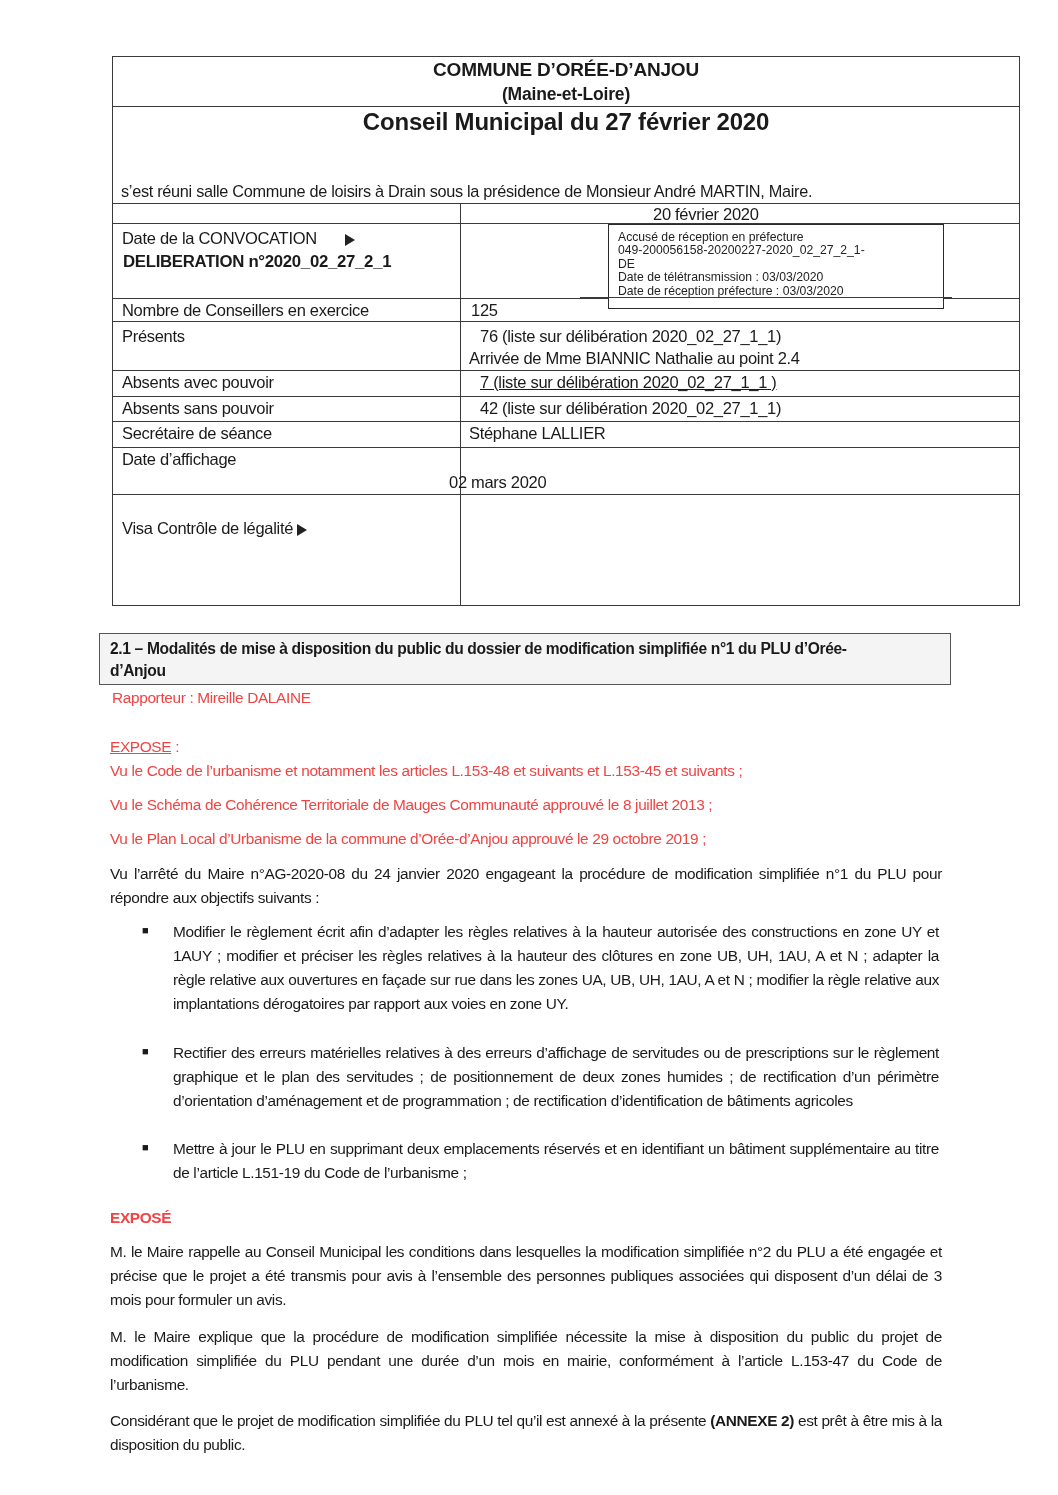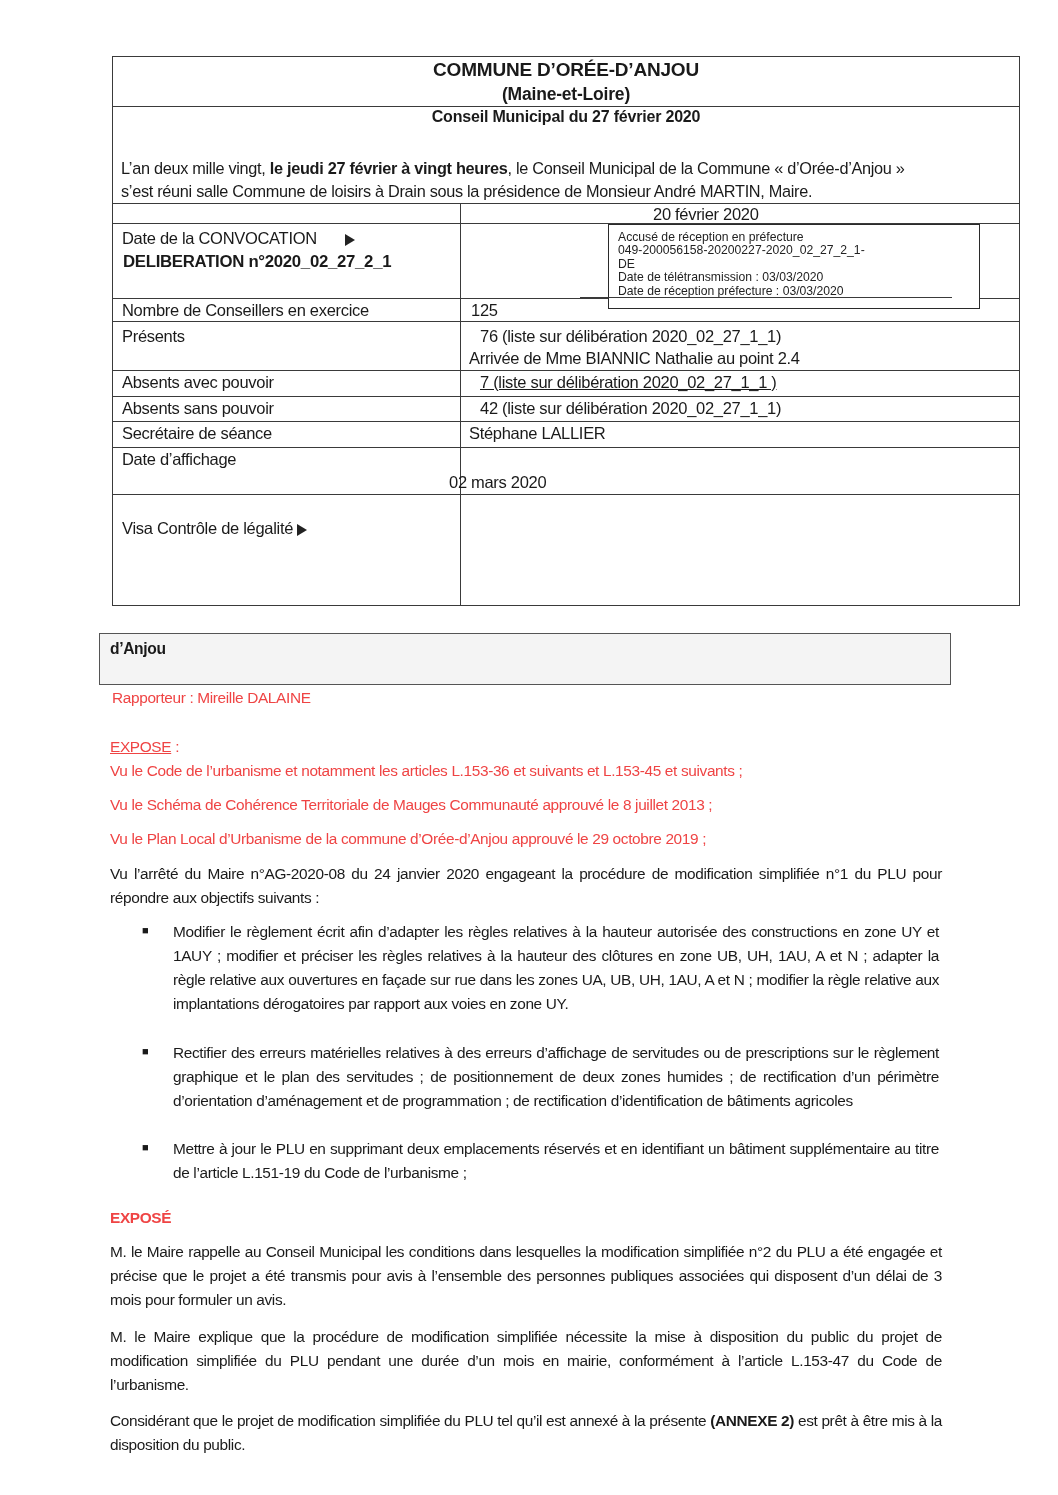--- a/index.html
+++ b/index.html
@@ -5,21 +5,21 @@
   html, body { margin: 0; padding: 0; background: #ffffff; }
   body { width: 1058px; height: 1495px; position: relative; overflow: hidden; color: #1a1a1a; }
 
   
   .hdr-table { position: absolute; left: 112px; top: 56px; width: 908px; height: 550px; border: 1px solid #3a3a3a; box-sizing: border-box; }
   .hline { position: absolute; left: 0; right: 0; border-top: 1px solid #3a3a3a; }
   .vline { position: absolute; border-left: 1px solid #3a3a3a; }
   .t { position: absolute; white-space: nowrap; font-family: "Liberation Sans", sans-serif; font-size: 16.5px; letter-spacing: -0.3px; }
   .title-line { position: absolute; left: 0; right: 0; text-align: center; font-family: "Liberation Sans", sans-serif; font-weight: bold; letter-spacing: -0.2px; }
 
-  .stamp { position: absolute; left: 608px; top: 224px; width: 372px; height: 85px; border: 1px solid #2a2a2a; background: #fff; box-sizing: border-box; padding: 6px 0 0 9px; font-family: "Liberation Sans", sans-serif; font-size: 12.2px; line-height: 13.4px; color: #222; }
+  .stamp { position: absolute; left: 608px; top: 224px; width: 336px; height: 85px; border: 1px solid #2a2a2a; background: #fff; box-sizing: border-box; padding: 6px 0 0 9px; font-family: "Liberation Sans", sans-serif; font-size: 12.2px; line-height: 13.4px; color: #222; }
   .stamp div { white-space: nowrap; }
 
   .arrow { display: inline-block; width: 0; height: 0; border-top: 6px solid transparent; border-bottom: 6px solid transparent; border-left: 10px solid #222; vertical-align: middle; margin-left: 6px; }
 
   
   .section-box { position: absolute; left: 99px; top: 633px; width: 852px; height: 52px; background: #f4f4f4; border: 1px solid #555; box-sizing: border-box; padding: 4px 0 0 10px; font-family: "Liberation Sans", sans-serif; font-weight: bold; font-size: 15.6px; line-height: 22px; letter-spacing: -0.35px; }
 
   .body-text { position: absolute; font-family: "Liberation Sans", sans-serif; font-size: 15.4px; letter-spacing: -0.35px; white-space: nowrap; color: #ef4444; }
   .para { position: absolute; left: 110px; width: 832px; font-family: "Liberation Sans", sans-serif; font-size: 15.4px; line-height: 24px; letter-spacing: -0.35px; text-align: justify; color: #1a1a1a; }
   .bullet { position: absolute; left: 142px; font-size: 11px; }
@@ -28,23 +28,22 @@
   .b { font-weight: bold; }
 </style>
 </head>
 <body>
 
 <div class="hdr-table">
 
   <div class="title-line" style="top:2px;font-size:19px;">COMMUNE D’ORÉE-D’ANJOU</div>
   <div class="title-line" style="top:27px;font-size:17.5px;">(Maine-et-Loire)</div>
   <div class="hline" style="top:49px;"></div>
-  <div class="title-line" style="top:51px;font-size:16px;">Conseil Municipal du 27 février 2020</div>
+  <div class="title-line" style="top:51px;font-size:24px;">Conseil Municipal du 27 février 2020</div>
 
-  <div class="t" style="left:8px;top:102px;font-size:16.3px;"><span>L’an deux mille vingt, </span><b>le jeudi 27 février à vingt heures</b><span>, le Conseil Municipal de la Commune « d’Orée-d’Anjou »</span></div>
   <div class="t" style="left:8px;top:125px;font-size:16.3px;">s’est réuni salle Commune de loisirs à Drain sous la présidence de Monsieur André MARTIN, Maire.</div>
 
   <div class="hline" style="top:146px;"></div>
   <div class="hline" style="top:166px;"></div>
   <div class="hline" style="top:241px;"></div>
   <div class="hline" style="top:264px;"></div>
   <div class="hline" style="top:313px;"></div>
   <div class="hline" style="top:339px;"></div>
   <div class="hline" style="top:364px;"></div>
   <div class="hline" style="top:390px;"></div>
@@ -81,26 +80,27 @@
 <div class="stamp">
   <div>Accusé de réception en préfecture</div>
   <div>049-200056158-20200227-2020_02_27_2_1-</div>
   <div>DE</div>
   <div>Date de télétransmission : 03/03/2020</div>
   <div>Date de réception préfecture : 03/03/2020</div>
 </div>
 <div style="position:absolute;left:580px;top:297px;width:372px;border-top:1px solid #3a3a3a;"></div>
 
 <div class="section-box">
+  <div>2.1 – Modalités de mise à disposition du public du dossier de modification simplifiée n°1 du PLU d’Orée-</div>
   <div>d’Anjou</div>
 </div>
 <div class="body-text" style="left:112px;top:689px;">Rapporteur : Mireille DALAINE</div>
 
 <div class="body-text" style="left:110px;top:738px;"><span class="u">EXPOSE</span><span> :</span></div>
-<div class="body-text" style="left:110px;top:762px;">Vu le Code de l’urbanisme et notamment les articles L.153-36 et suivants et L.153-45 et suivants ;</div>
+<div class="body-text" style="left:110px;top:762px;">Vu le Code de l’urbanisme et notamment les articles L.153-48 et suivants et L.153-45 et suivants ;</div>
 <div class="body-text" style="left:110px;top:796px;">Vu le Schéma de Cohérence Territoriale de Mauges Communauté approuvé le 8 juillet 2013 ;</div>
 <div class="body-text" style="left:110px;top:830px;">Vu le Plan Local d’Urbanisme de la commune d’Orée-d’Anjou approuvé le 29 octobre 2019 ;</div>
 <div class="para" style="top:862px;">Vu l’arrêté du Maire n°AG-2020-08 du 24 janvier 2020 engageant la procédure de modification simplifiée n°1 du PLU pour répondre aux objectifs suivants :</div>
 
 <span class="bullet" style="top:924px;">■</span>
 <div class="bullet-text" style="top:920px;">Modifier le règlement écrit afin d’adapter les règles relatives à la hauteur autorisée des constructions en zone UY et 1AUY ; modifier et préciser les règles relatives à la hauteur des clôtures en zone UB, UH, 1AU, A et N ; adapter la règle relative aux ouvertures en façade sur rue dans les zones UA, UB, UH, 1AU, A et N ; modifier la règle relative aux implantations dérogatoires par rapport aux voies en zone UY.</div>
 
 <span class="bullet" style="top:1045px;">■</span>
 <div class="bullet-text" style="top:1041px;">Rectifier des erreurs matérielles relatives à des erreurs d’affichage de servitudes ou de prescriptions sur le règlement graphique et le plan des servitudes ; de positionnement de deux zones humides ; de rectification d’un périmètre d’orientation d’aménagement et de programmation ; de rectification d’identification de bâtiments agricoles</div>
 

